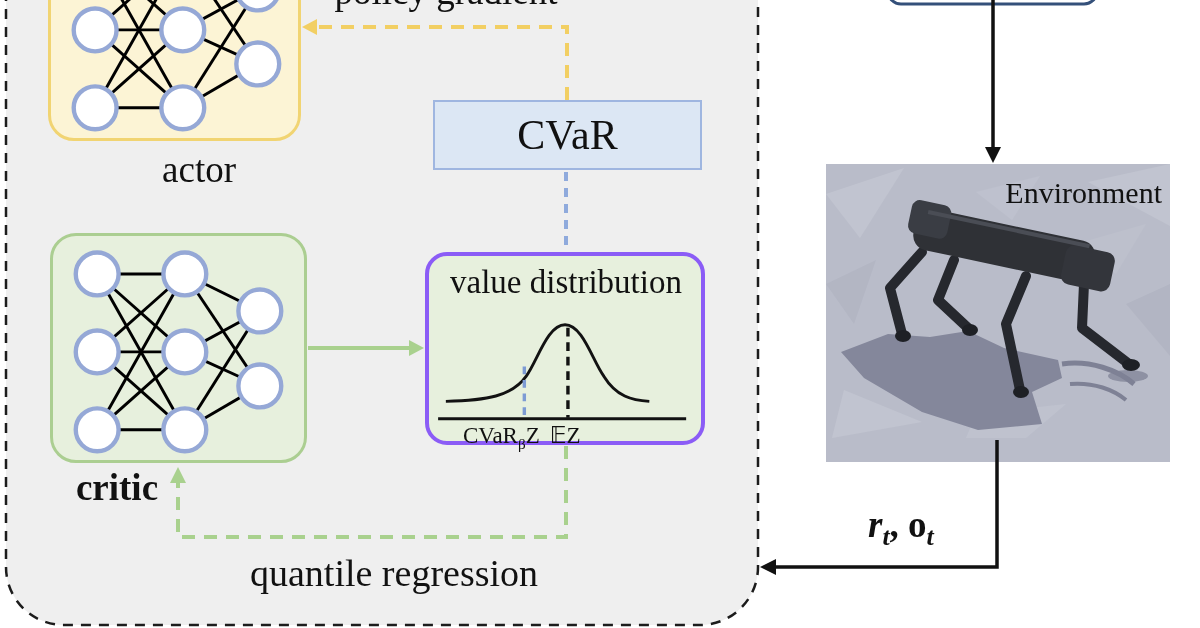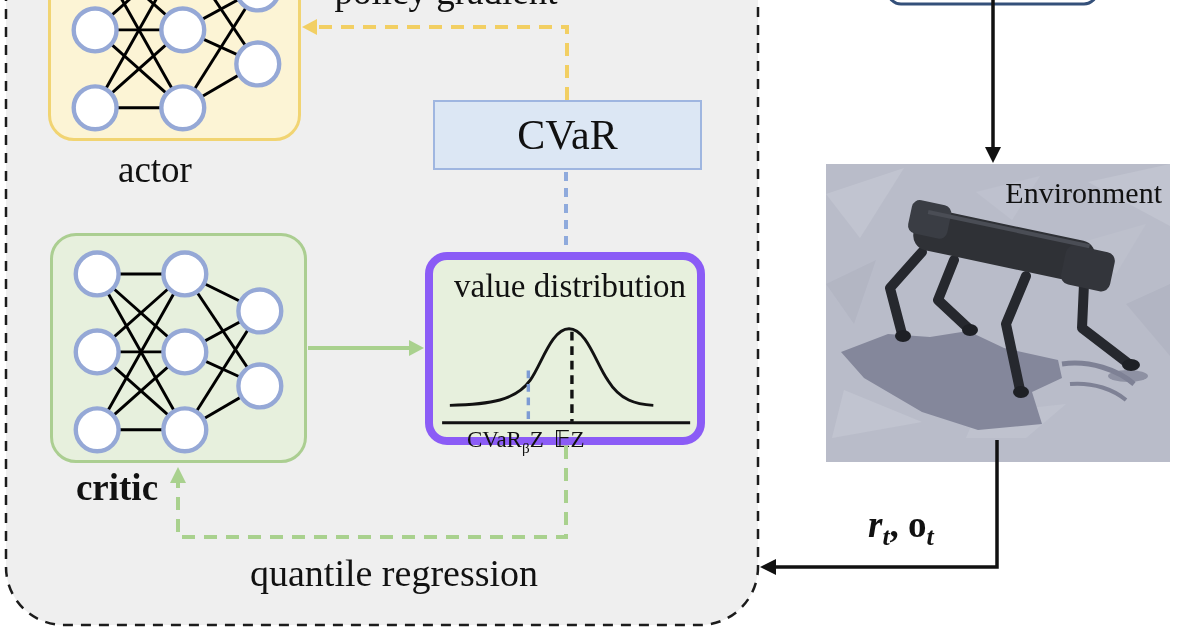--- a/index.html
+++ b/index.html
@@ -9,31 +9,31 @@
   svg{display:block;}
   #bg-layer,#overlay-layer{position:absolute;left:0;top:0;width:1200px;height:628px;pointer-events:none;}
   #bg-layer{z-index:0;} #overlay-layer{z-index:4;}
 
   .nnbox{position:absolute;z-index:2;box-sizing:border-box;border-radius:26px;}
   #actor-box{left:48px;top:-89px;width:253px;height:230px;background:#fcf4d5;border:3px solid #f1d472;}
   #critic-box{left:50px;top:233px;width:257px;height:230px;background:#e7f0dd;border:3px solid #abce91;}
   #cvar-box{left:433px;top:100px;width:269px;height:70px;background:#dce7f4;border:2px solid #9fb6e0;
             z-index:2;display:flex;align-items:center;justify-content:center;
             font-size:42px;box-sizing:border-box;}
-  #vd-box{left:425px;top:252px;width:280px;height:193px;background:#e7f0dd;border:8px solid #8b5cf6;
+  #vd-box{left:425px;top:252px;width:280px;height:193px;background:#e7f0dd;border:4px solid #8b5cf6;
           border-radius:22px;z-index:2;box-sizing:border-box;}
   #vd-title{left:0;top:8px;width:274px;text-align:center;font-size:33px;}
   #vd-axis-labels{left:34px;top:166px;font-size:23px;display:flex;align-items:baseline;}
   #vd-axis-labels .gap{width:10px;display:inline-block;}
   sub.small{font-size:0.66em;}
   .bb{font-family:"DejaVu Sans","Liberation Serif",serif;}
 
   .caption{position:absolute;z-index:5;line-height:1.05;}
   #policy-gradient-label{left:310px;top:-27px;width:272px;text-align:center;font-size:37px;}
-  #actor-label{left:118px;top:151px;width:118px;text-align:left;font-size:37px;}
+  #actor-label{left:118px;top:151px;width:118px;text-align:right;font-size:37px;}
   #critic-label{left:59px;top:469px;width:116px;text-align:center;font-size:37px;font-weight:bold;}
   #quantile-label{left:226px;top:554px;width:336px;text-align:center;font-size:38px;}
   #rt-ot-label{left:868px;top:506px;font-size:37px;font-weight:bold;}
   #rt-ot-label .it{font-style:italic;}
   #rt-ot-label sub{font-size:0.7em;font-style:italic;font-weight:bold;}
 
   #env-box{left:826px;top:164px;width:344px;height:298px;z-index:2;background:#b9bcc9;overflow:hidden;}
   #env-label{position:absolute;top:12px;right:8px;font-size:30px;z-index:3;}
 </style>
 </head>

